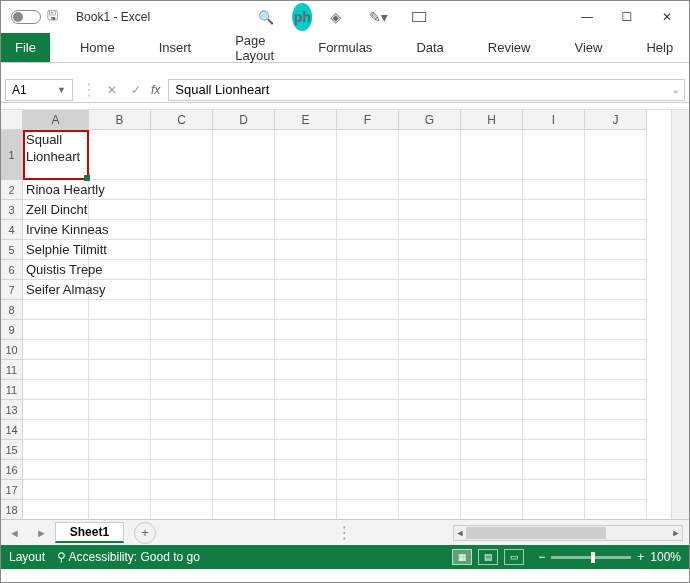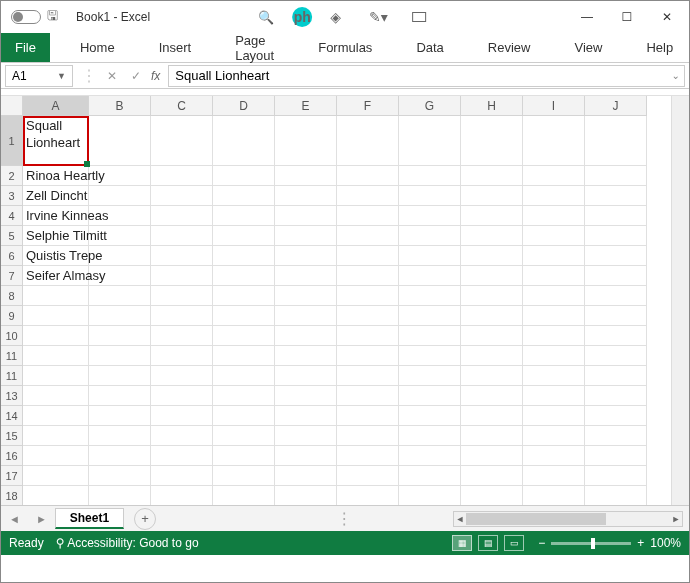--- a/index.html
+++ b/index.html
@@ -7,38 +7,38 @@
 
   
   .titlebar { height: 32px; display: flex; align-items: center; background: #fff; position: relative; }
   .title-left { display: flex; align-items: center; gap: 6px; padding-left: 10px; }
   .autosave-pill { width: 30px; height: 14px; border: 1px solid #888; border-radius: 7px; position: relative; background: #fff; }
   .autosave-pill::after { content:""; position:absolute; left:1px; top:1px; width:10px; height:10px; border-radius:50%; background:#888; }
   .title-text { font-size: 12px; color: #333; margin-left: 12px; }
   .title-icons { position: absolute; left: 50%; transform: translateX(-50%); display:flex; gap:18px; align-items:center; }
   .title-icons span { font-size: 14px; color: #666; }
   .search-icon::before { content:"🔍"; font-size:13px; }
-  .logo-circle { width:20px; height:20px; border-radius:50%; background:#0cc; display:inline-flex; align-items:center; justify-content:center; color:#000; font-size:10px; font-weight:bold; }
+  .logo-circle { width:20px; height:28px; border-radius:50%; background:#0cc; display:inline-flex; align-items:center; justify-content:center; color:#000; font-size:10px; font-weight:bold; }
   .title-right { margin-left:auto; display:flex; align-items:center; gap:4px; padding-right:4px; }
   .win-btn { width:36px; height:28px; display:flex; align-items:center; justify-content:center; font-size:12px; color:#333; }
   .premium-icon { font-size:14px; color:#666; margin-right:10px; }
   .pen-icon { font-size:14px; color:#666; margin-right:6px; }
   .rect-icon { width:14px; height:10px; border:1px solid #666; display:inline-block; margin-right:6px; }
 
   
   .ribbon { height: 30px; display:flex; align-items:stretch; border-bottom:1px solid #ccc; background:#fff;gap:16px; }
   .tab { padding: 0 14px; display:flex; align-items:center; font-size:13px; color:#333; }
   .tab.file { background:#107c41; color:#fff; font-weight:400; padding:0 14px; }
   .ribbon-right { margin-left:auto; display:flex; align-items:center; gap:6px; padding-right:8px; }
   .rib-btn { border:1px solid #a9d08e; border-radius:3px; width:28px; height:22px; display:flex; align-items:center; justify-content:center; font-size:12px; color:#107c41; }
   .rib-btn.share { border-color:#a9d08e; }
   .chev::after{content:"▾"; font-size:8px; margin-left:2px; color:#666;}
 
   
-  .formulabar { height: 26px; display:flex; align-items:center; border-bottom:1px solid #ccc; background:#fff; margin-top:0; }
+  .formulabar { height: 26px; display:flex; align-items:center; border-bottom:1px solid #ccc; background:#fff; margin-top:14px; }
   .name-box { width:68px; height:22px; border:1px solid #ccc; margin-left:4px; padding:0 6px; font-size:12px; display:flex; align-items:center; }
   .name-box .drop { margin-left:auto; font-size:9px; color:#666; }
   .fx-controls { display:flex; align-items:center; gap:6px; margin: 0 8px; color:#999; }
   .fx-controls .btn { width:18px; text-align:center; font-size:12px; }
   .fx-label { font-style: italic; color:#666; font-size:12px; }
   .formula-input { flex:1; height:22px; border:1px solid #ccc; padding:0 6px; font-size:13px; display:flex; align-items:center; margin-right:4px; position:relative; }
   .formula-input .expand { position:absolute; right:4px; color:#888; font-size:10px; }
 
   
   .grid-wrap { position:relative; height: 410px; overflow:hidden; border-top:1px solid #e0e0e0; margin-top:6px;}
@@ -396,21 +396,21 @@
   <div class="addsheet">+</div>
   <span style="margin-left:180px;color:#aaa">⋮</span>
   <div class="hscroll">
     <span class="arr-l">◄</span>
     <div class="thumb"></div>
     <span class="arr-r">►</span>
   </div>
 </div>
 
 <div class="statusbar">
-  <span>Ready</span>
+  <span>Layout</span>
   <span>
     <span>⚲</span>
     <span>Accessibility: Good to go</span>
   </span>
   <div class="views">
     <div class="view-btn active">▦</div>
     <div class="view-btn">▤</div>
     <div class="view-btn">▭</div>
     <div class="zoom">
       <span>−</span>

